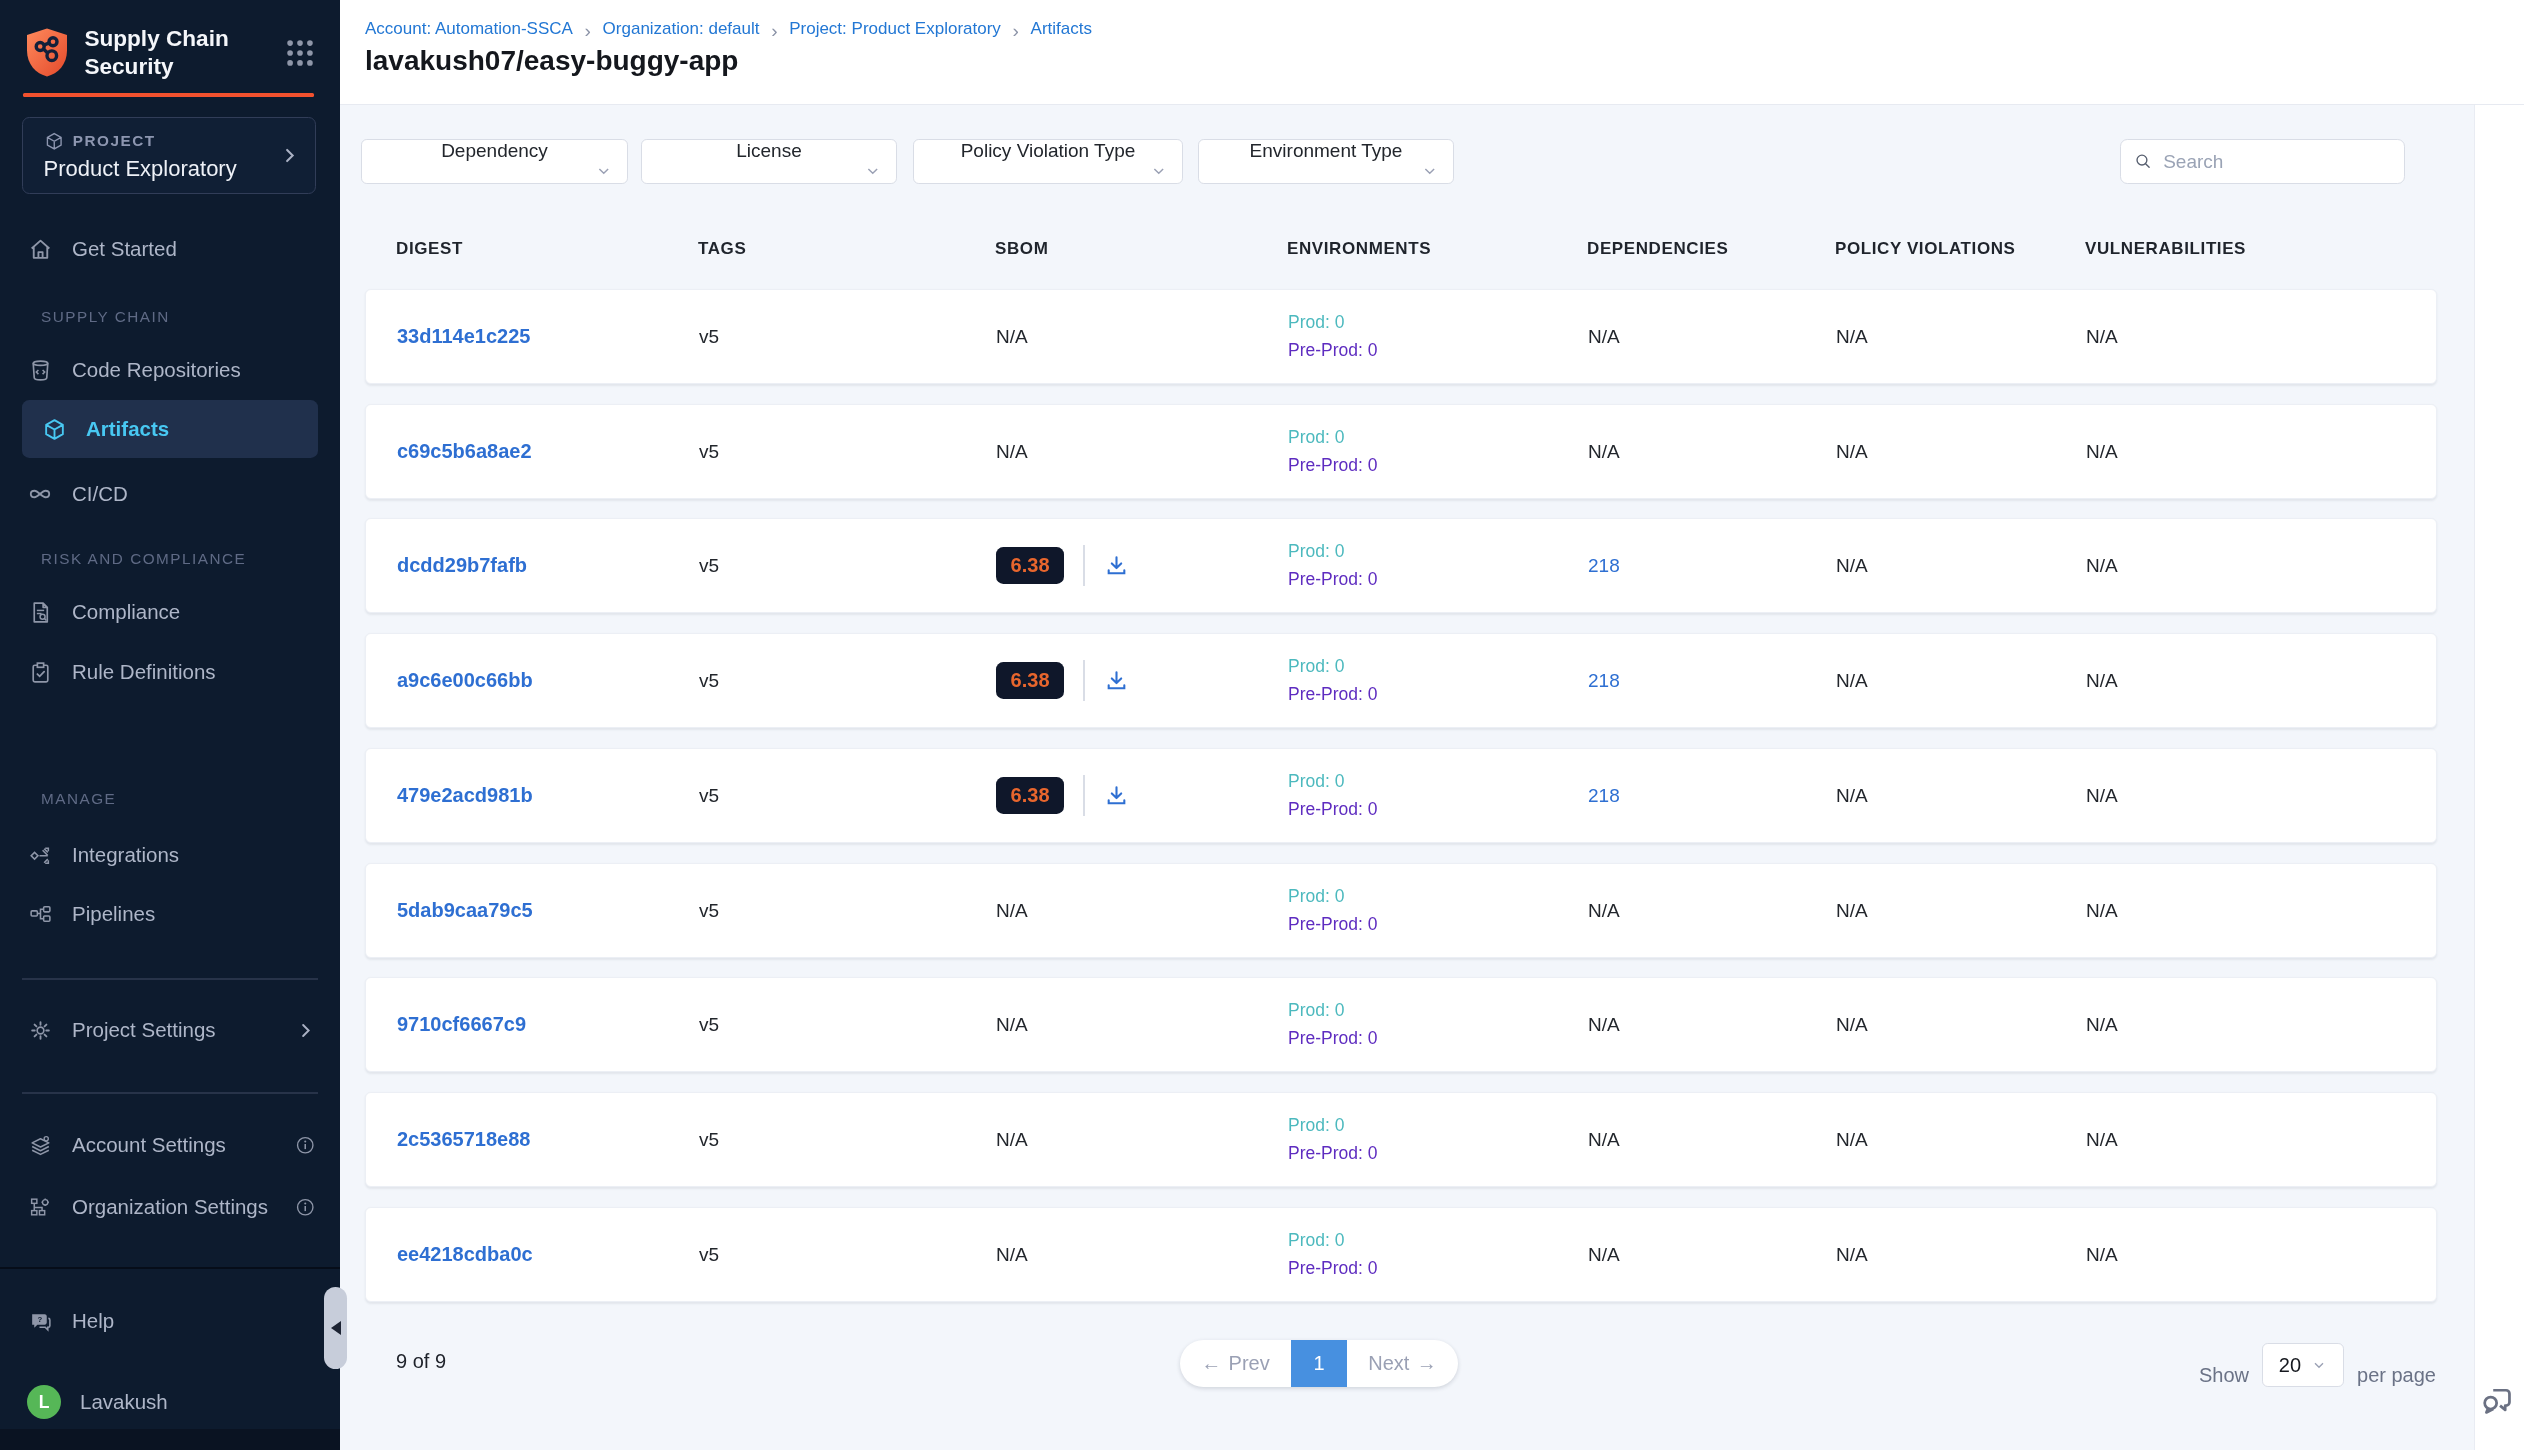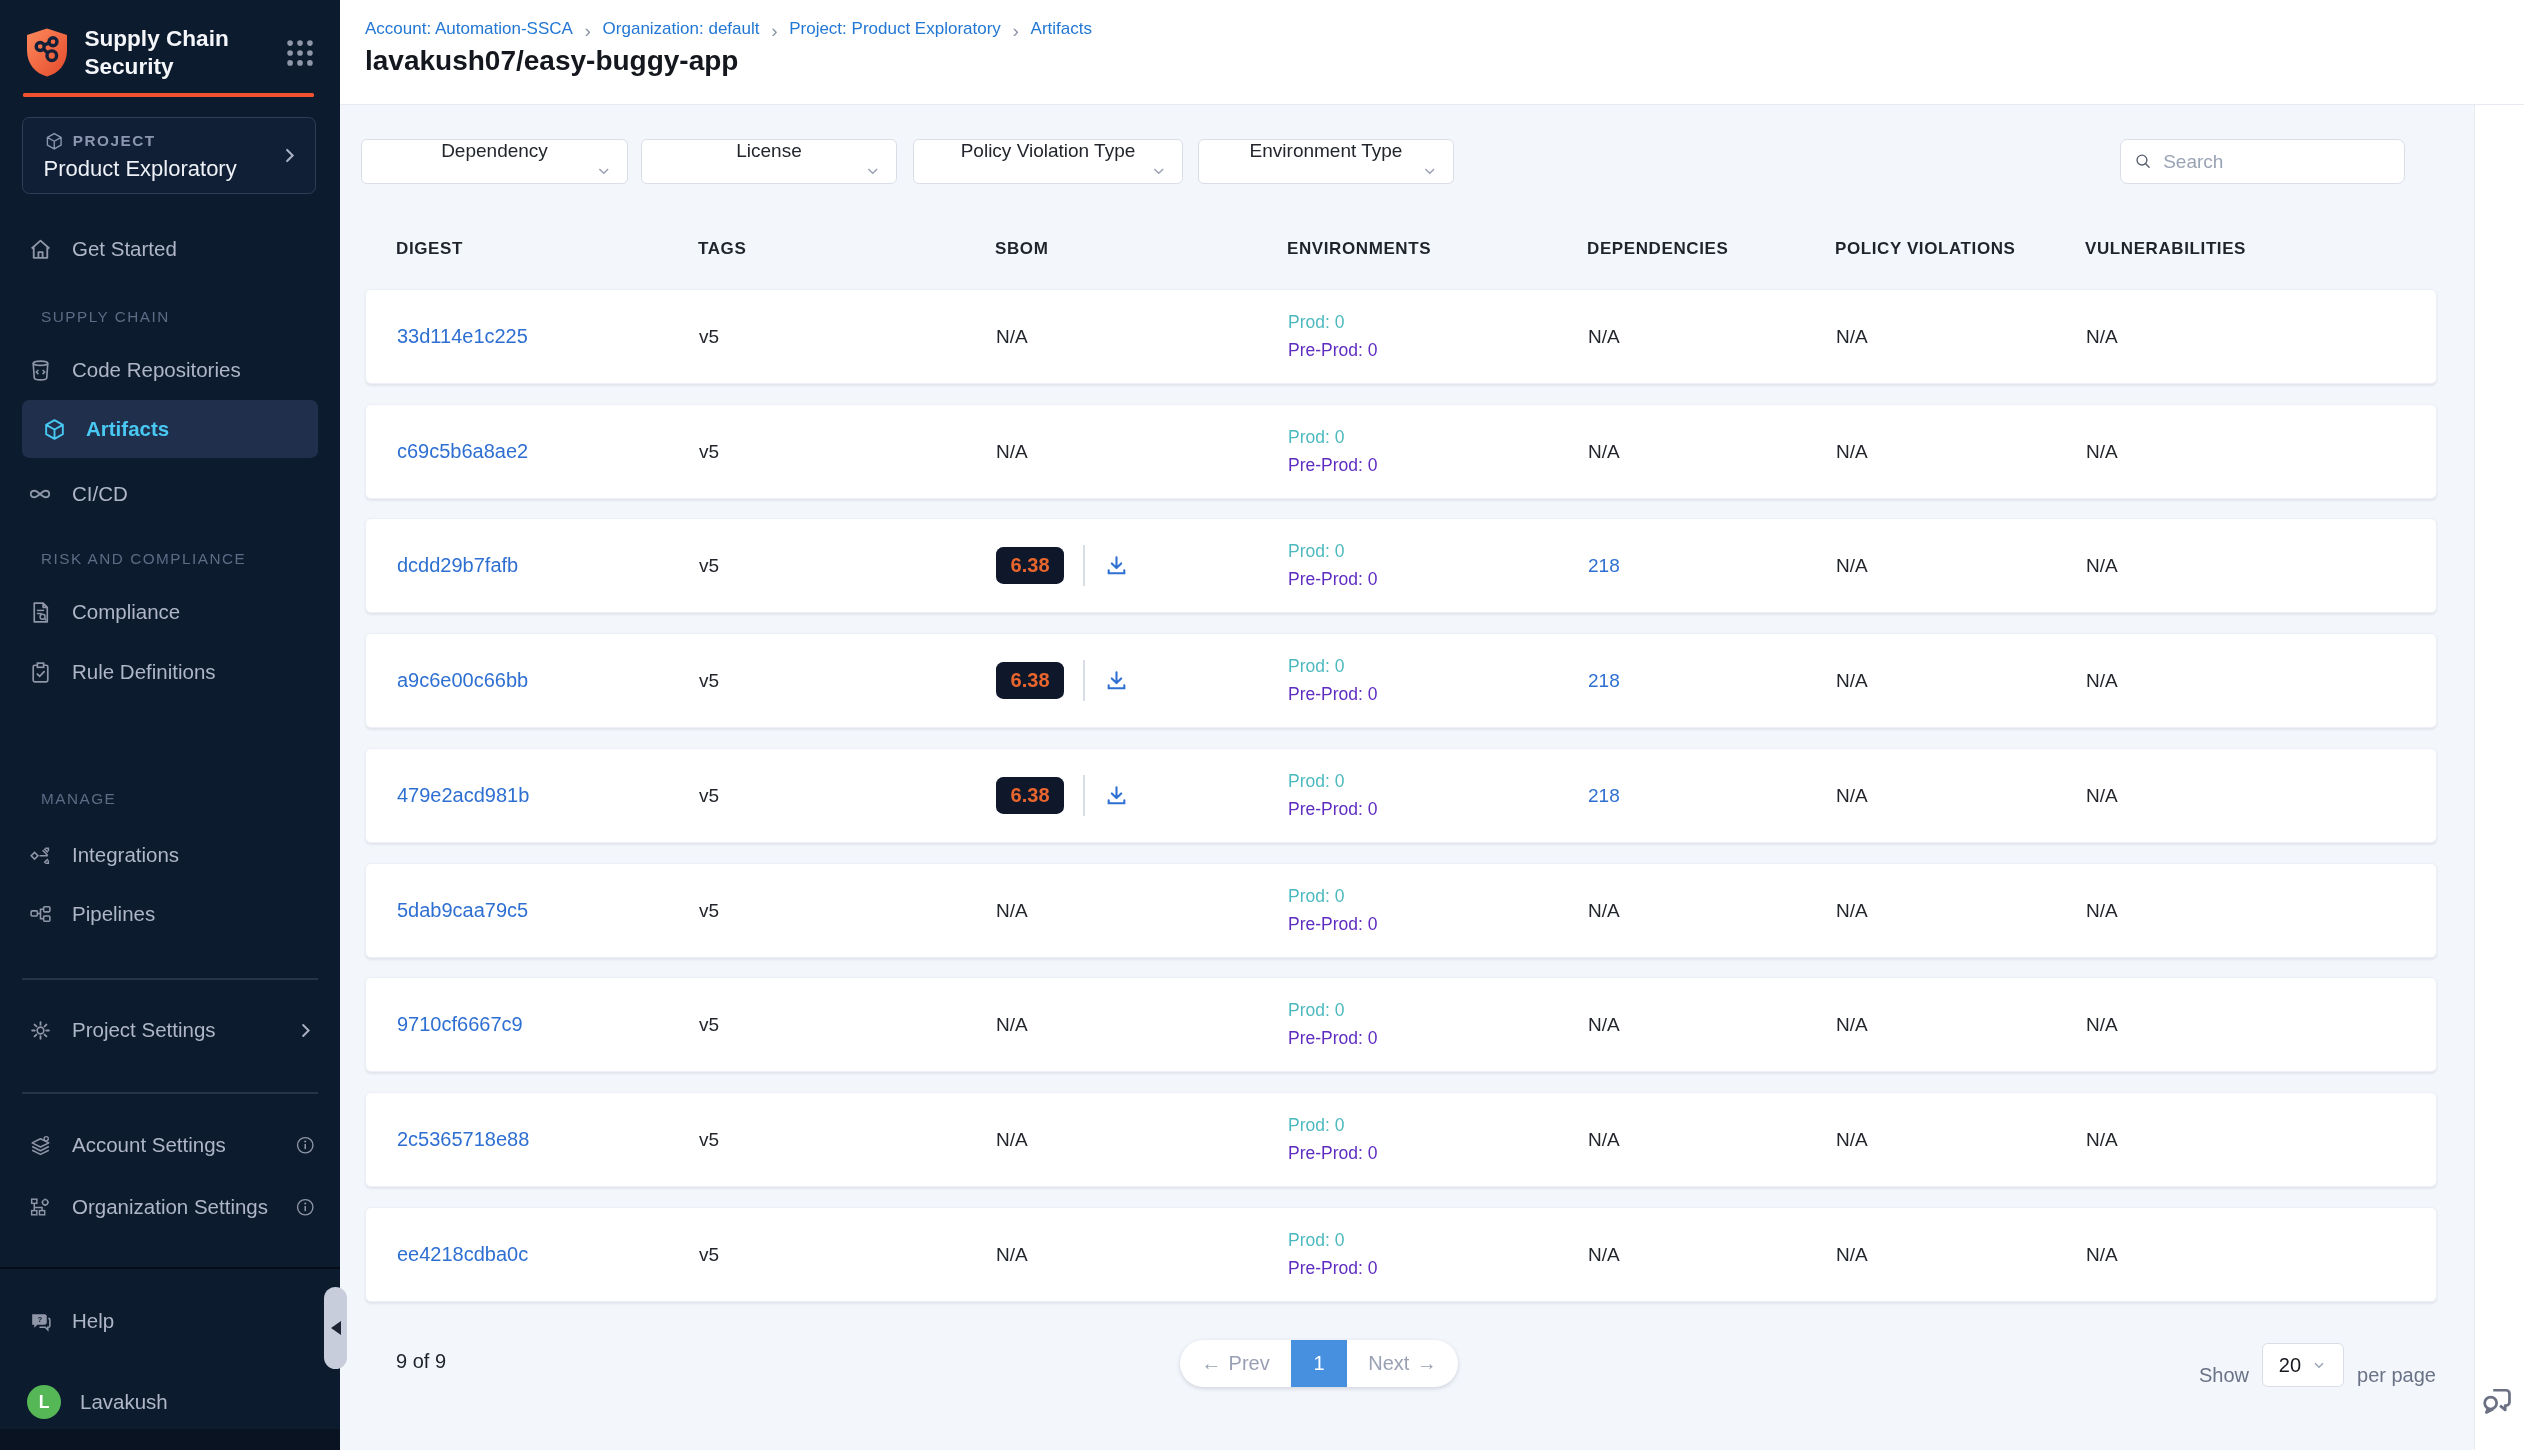--- a/index.html
+++ b/index.html
@@ -62,21 +62,21 @@
   .search-box input::placeholder { color:#9aa3b5; }
 
   .thead, .trow { display:grid; grid-template-columns:302px 297px 292px 300px 248px 250px 352px; align-items:center; }
   .thead { position:absolute; left:25px; top:129px; width:2072px; padding-left:31px; height:29px; }
   .thead .th { font-size:17px; font-weight:bold; letter-spacing:0.6px; color:#1f242c; }
 
   .rows { position:absolute; left:25px; top:184px; width:2072px; }
   .trow { position:absolute; left:0; width:100%; height:95px; background:#ffffff; border-radius:5.8px;
     padding-left:31px; box-shadow:0 1.5px 2.2px rgba(40,50,70,0.08); border:0.7px solid #eceff5; }
   .cell { font-size:19px; color:#22262c; }
-  .cell.digest a { color:#2e6fd2; font-size:20px; font-weight:400; text-decoration:none; cursor:pointer; }
+  .cell.digest a { color:#2e6fd2; font-size:20px; font-weight:700; text-decoration:none; cursor:pointer; }
   .envs .prod { color:#4cb9be; font-size:17.5px; margin-bottom:7.3px; }
   .envs .preprod { color:#5e2cc0; font-size:17.5px; }
   .sbom { display:flex; align-items:center; }
   .sbom-badge { background:#0f172a; color:#e8662d; font-weight:bold; font-size:20px; padding:7.3px 14.6px; border-radius:7.3px; }
   .sbom-divider { width:1.5px; height:41px; background:#d9dde6; margin:0 19px; }
   .sbom-download { cursor:pointer; display:flex; }
   .deps a { color:#2e6fd2; font-size:19px; font-weight:500; text-decoration:none; cursor:pointer; }
 
   
   .page-summary { position:absolute; left:56px; top:1245px; font-size:20px; color:#1e222a; }

